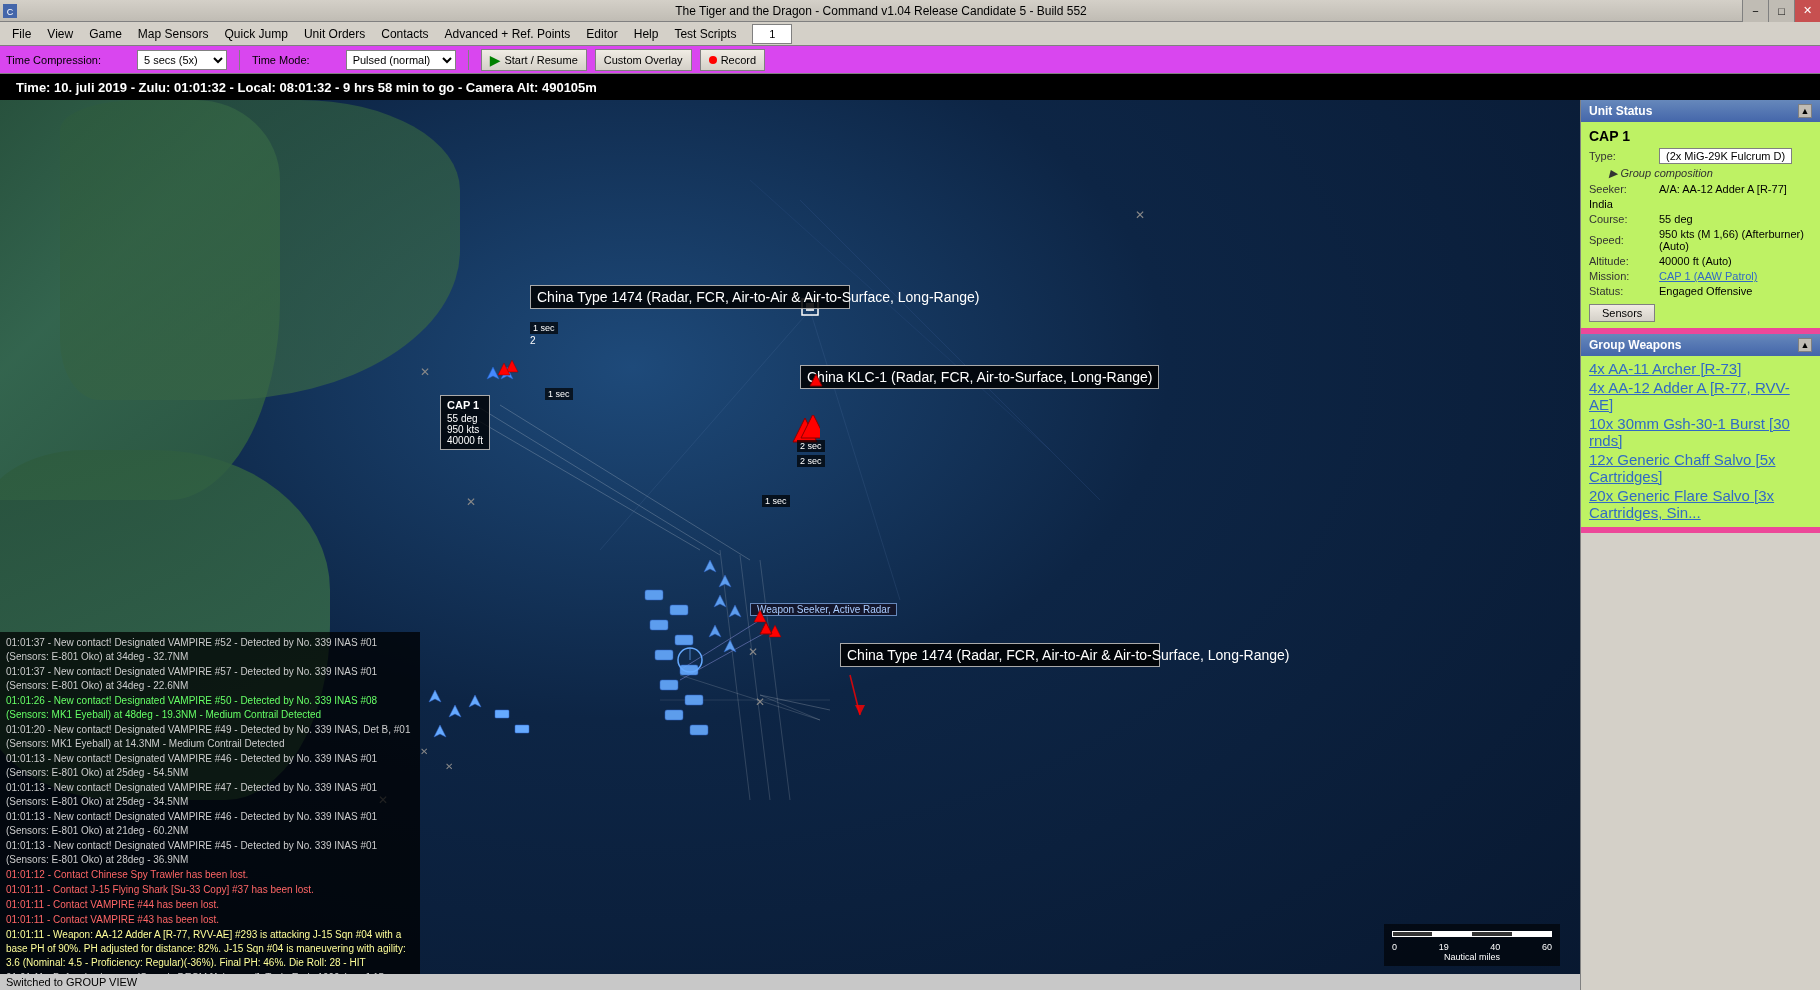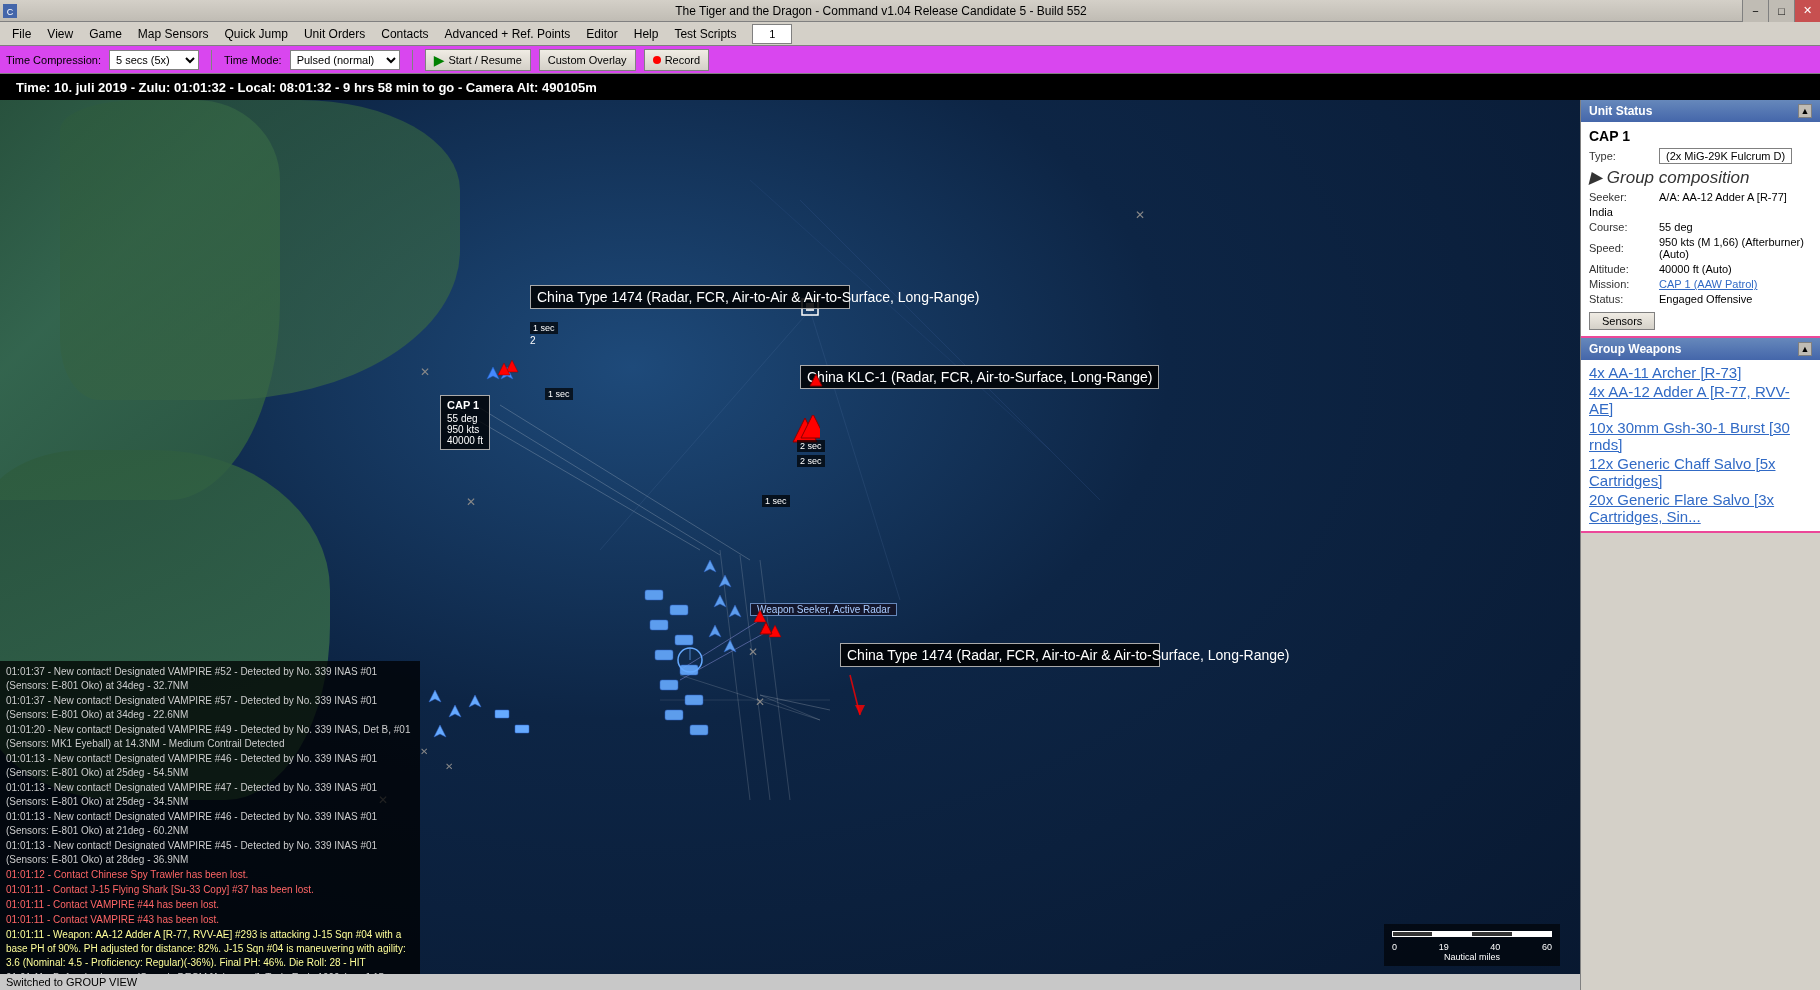--- a/index.html
+++ b/index.html
@@ -32,21 +32,21 @@
 
     
     #toolbar {
       width: 100%; height: 28px; background: #d946ef;
       display: flex; align-items: center; padding: 2px 6px; gap: 8px;
       border-bottom: 1px solid #808080;
     }
     .toolbar-label { font-size: 11px; color: #000; white-space: nowrap; }
     .toolbar-select {
       height: 20px; font-size: 11px; background: white;
-      border: 1px solid #808080; padding: 0 2px;
+      border: 1px solid #808080; padding: 0 2px; margin-left: 28px;
     }
     .toolbar-btn {
       height: 22px; padding: 0 8px; font-size: 11px;
       background: linear-gradient(to bottom, #f0ece4, #d4d0c8);
       border: 1px solid #808080; cursor: pointer;
       display: flex; align-items: center; gap: 4px;
     }
     .record-dot { width: 8px; height: 8px; border-radius: 50%; background: red; display: inline-block; }
     .separator { width: 1px; height: 20px; background: #808080; margin: 0 4px; }
     .tab-input { width: 40px; height: 20px; text-align: center; border: 1px solid #808080; font-size: 11px; }
@@ -104,22 +104,22 @@
 
     
     #right-panel {
       width: 240px; background: #d4d0c8;
       border-left: 1px solid #808080;
       display: flex; flex-direction: column;
       overflow-y: auto;
     }
 
     .panel-section {
-      border-bottom: 2px solid #ec4899;
-      background: #ffffff;
+      border-bottom: 6px solid #ec4899;
+      background: #bef264;
     }
 
     .panel-header {
       background: linear-gradient(to bottom, #6688bb, #4466aa);
       color: white; font-size: 12px; font-weight: bold;
       padding: 4px 8px; display: flex; justify-content: space-between; align-items: center;
     }
     .panel-header .collapse-btn {
       width: 14px; height: 14px; background: #c0bcb4;
       border: 1px solid #808080; cursor: pointer;
@@ -129,21 +129,21 @@
 
     .unit-status-content { padding: 6px 8px; }
     .unit-name { font-size: 14px; font-weight: bold; color: #000; margin-bottom: 4px; }
     .field-row { display: flex; align-items: center; margin-bottom: 3px; }
     .field-label { color: #333; font-size: 11px; width: 70px; flex-shrink: 0; }
     .field-value { font-size: 11px; color: #000; }
     .field-value-btn {
       font-size: 11px; background: white; border: 1px solid #808080;
       padding: 1px 6px; cursor: pointer; color: #000;
     }
-    .group-comp { font-size: 17px; color: #333; font-style: italic; cursor: pointer; }
+    .group-comp { font-size: 11px; color: #333; font-style: italic; cursor: pointer; margin-left: 20px; }
     .mission-link { color: #316ac5; text-decoration: underline; cursor: pointer; font-size: 11px; }
     .sensors-btn {
       background: linear-gradient(to bottom, #f0ece4, #d4d0c8);
       border: 1px solid #808080; padding: 2px 12px;
       cursor: pointer; font-size: 11px; margin-top: 4px;
     }
 
     .weapons-list { padding: 4px 8px; }
     .weapon-link { color: #316ac5; text-decoration: underline; cursor: pointer; font-size: 15px; display: block; margin-bottom: 2px; }
 
@@ -430,20 +430,21 @@
           <span>19</span>
           <span>40</span>
           <span>60</span>
         </div>
         <div style="text-align:center; font-size:9px;">Nautical miles</div>
       </div>
 
       <div id="log-panel">
       <div class="log-entry ">01:01:37 - New contact! Designated VAMPIRE #52 - Detected by No. 339 INAS #01 (Sensors: E-801 Oko) at 34deg - 32.7NM</div>
           <div class="log-entry ">01:01:37 - New contact! Designated VAMPIRE #57 - Detected by No. 339 INAS #01 (Sensors: E-801 Oko) at 34deg - 22.6NM</div>
+          <div class="log-entry green">01:01:26 - New contact! Designated VAMPIRE #50 - Detected by No. 339 INAS #08 (Sensors: MK1 Eyeball) at 48deg - 19.3NM - Medium Contrail Detected</div>
           <div class="log-entry ">01:01:20 - New contact! Designated VAMPIRE #49 - Detected by No. 339 INAS, Det B, #01 (Sensors: MK1 Eyeball) at 14.3NM - Medium Contrail Detected</div>
           <div class="log-entry ">01:01:13 - New contact! Designated VAMPIRE #46 - Detected by No. 339 INAS #01 (Sensors: E-801 Oko) at 25deg - 54.5NM</div>
           <div class="log-entry ">01:01:13 - New contact! Designated VAMPIRE #47 - Detected by No. 339 INAS #01 (Sensors: E-801 Oko) at 25deg - 34.5NM</div>
           <div class="log-entry ">01:01:13 - New contact! Designated VAMPIRE #46 - Detected by No. 339 INAS #01 (Sensors: E-801 Oko) at 21deg - 60.2NM</div>
           <div class="log-entry ">01:01:13 - New contact! Designated VAMPIRE #45 - Detected by No. 339 INAS #01 (Sensors: E-801 Oko) at 28deg - 36.9NM</div>
           <div class="log-entry red">01:01:12 - Contact Chinese Spy Trawler has been lost.</div>
           <div class="log-entry red">01:01:11 - Contact J-15 Flying Shark [Su-33 Copy] #37 has been lost.</div>
           <div class="log-entry red">01:01:11 - Contact VAMPIRE #44 has been lost.</div>
           <div class="log-entry red">01:01:11 - Contact VAMPIRE #43 has been lost.</div>
           <div class="log-entry highlight">01:01:11 - Weapon: AA-12 Adder A [R-77, RVV-AE] #293 is attacking J-15 Sqn #04 with a base PH of 90%. PH adjusted for distance: 82%. J-15 Sqn #04 is maneuvering with agility: 3.6 (Nominal: 4.5 - Proficiency: Regular)(-36%). Final PH: 46%. Die Roll: 28 - HIT</div>

